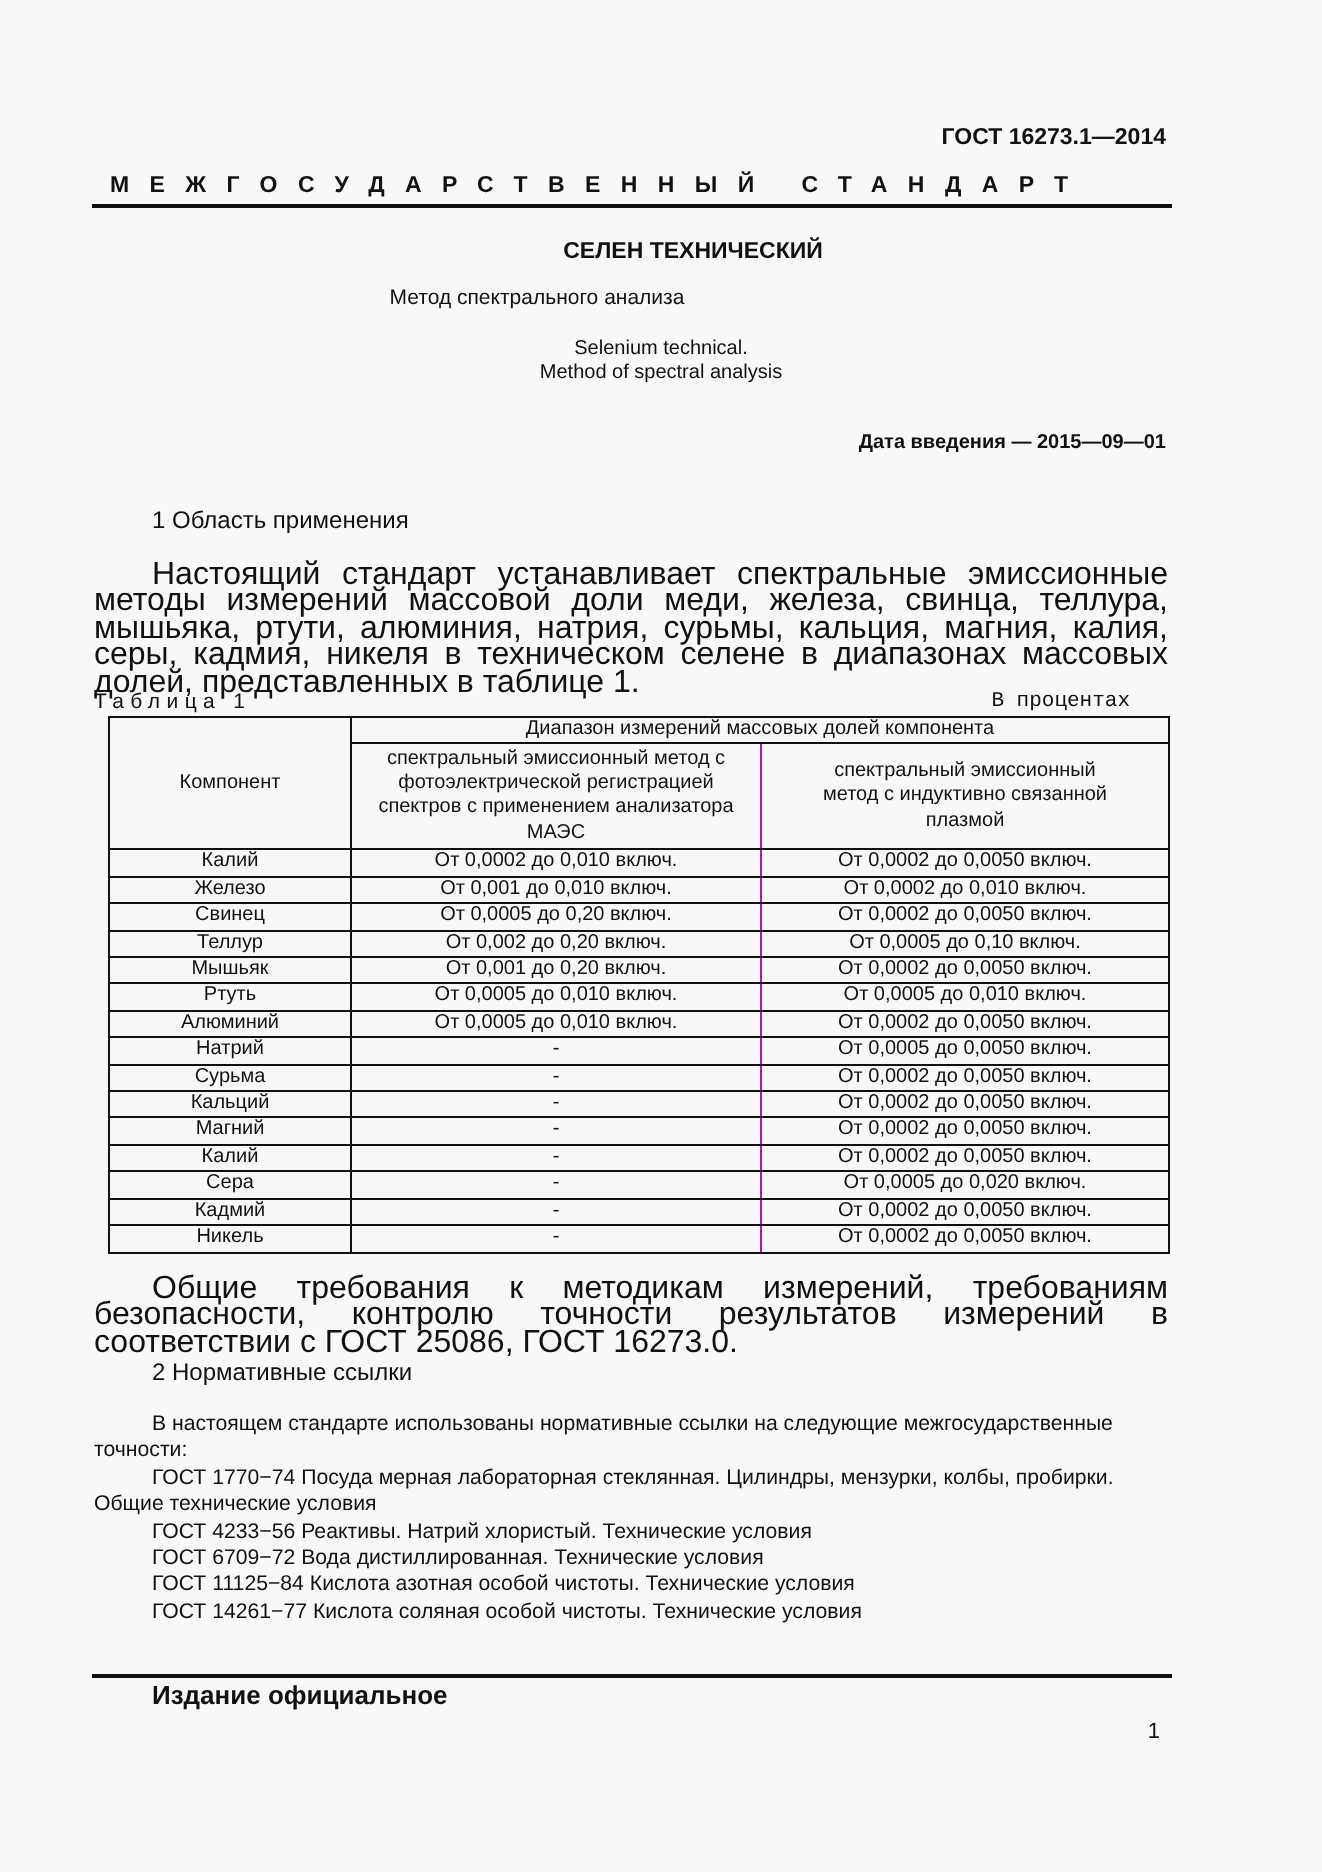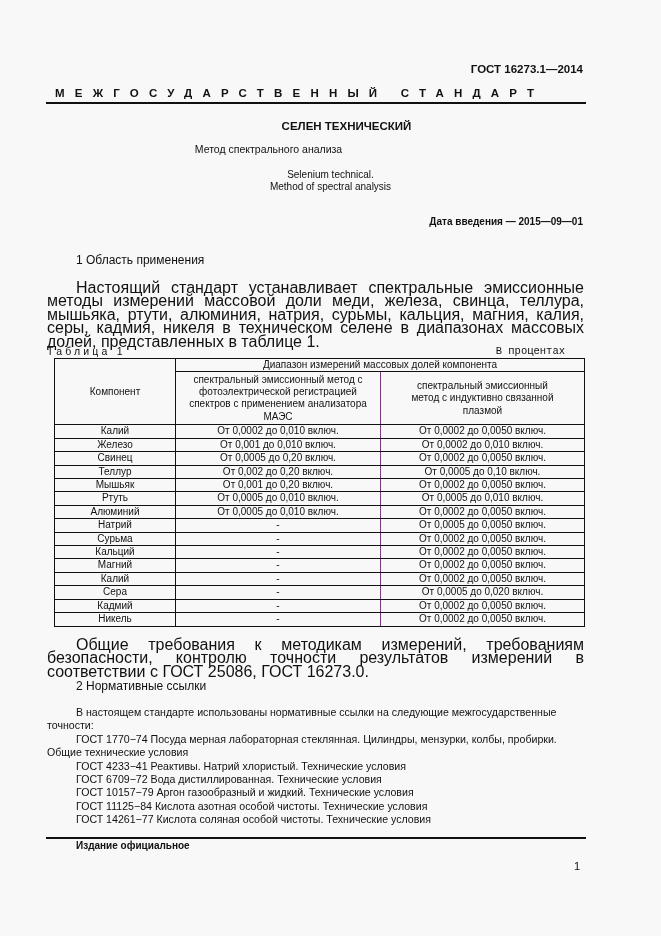--- a/index.html
+++ b/index.html
@@ -24,21 +24,21 @@
       position: absolute; top: 358px; left: 54px; width: 530px;
       border-collapse: collapse; font-size: 10px; table-layout: fixed;
     }
     table.main td { border: 1px solid #111; text-align: center; padding: 0; line-height: 12.4px; }
     table.main tr.data td { height: 12.4px; border-top: 1.2px solid #111; }
     table.main td.bold-r { border-right: 1px solid #a21caf; }
     .refs { left: 47px; width: 537px; font-size: 10.6px; line-height: 13.4px; }
     .refs div { white-space: nowrap; }
     .refs .ind { padding-left: 29px; }
     .rule-bottom { top: 837px; left: 46px; width: 540px; height: 2px; background: #111; }
-    .edition { top: 840px; left: 76px; font-size: 10px; font-weight: bold; }
+    .edition { top: 840px; left: 76px; font-size: 13px; font-weight: bold; }
     .page-num { top: 860px; right: 81px; font-size: 11px; }
   </style>
 </head>
 <body>
 
 <div class="abs doc-code">ГОСТ 16273.1—2014</div>
 <div class="abs interstate">МЕЖГОСУДАРСТВЕННЫЙ СТАНДАРТ</div>
 <div class="abs rule-top"></div>
 
 <div class="abs title">СЕЛЕН ТЕХНИЧЕСКИЙ</div>
@@ -151,22 +151,21 @@
 
 <div class="abs para" style="top:638px"><span class="indent"></span><span>Общие требования к методикам измерений, требованиям безопасности, контролю точности результатов измерений в соответствии с ГОСТ 25086, ГОСТ 16273.0.</span></div>
 
 <div class="abs h1" style="top:679px">2 Нормативные ссылки</div>
 
 <div class="abs refs" style="top:706px">
   <div class="ind">В настоящем стандарте использованы нормативные ссылки на следующие межгосударственные</div>
   <div>точности:</div>
   <div class="ind">ГОСТ 1770−74 Посуда мерная лабораторная стеклянная. Цилиндры, мензурки, колбы, пробирки.</div>
   <div>Общие технические условия</div>
-  <div class="ind">ГОСТ 4233−41 Реактивы. Натрий хлористый. Технические условия</div>
+  <div class="ind">ГОСТ 4233−56 Реактивы. Натрий хлористый. Технические условия</div>
   <div class="ind">ГОСТ 6709−72 Вода дистиллированная. Технические условия</div>
-  <div class="ind">ГОСТ 10157−79 Аргон газообразный и жидкий. Технические условия</div>
   <div class="ind">ГОСТ 11125−84 Кислота азотная особой чистоты. Технические условия</div>
   <div class="ind">ГОСТ 14261−77 Кислота соляная особой чистоты. Технические условия</div>
 </div>
 
 <div class="abs rule-bottom"></div>
 <div class="abs edition">Издание официальное</div>
 <div class="abs page-num">1</div>
 
 </body></html>

